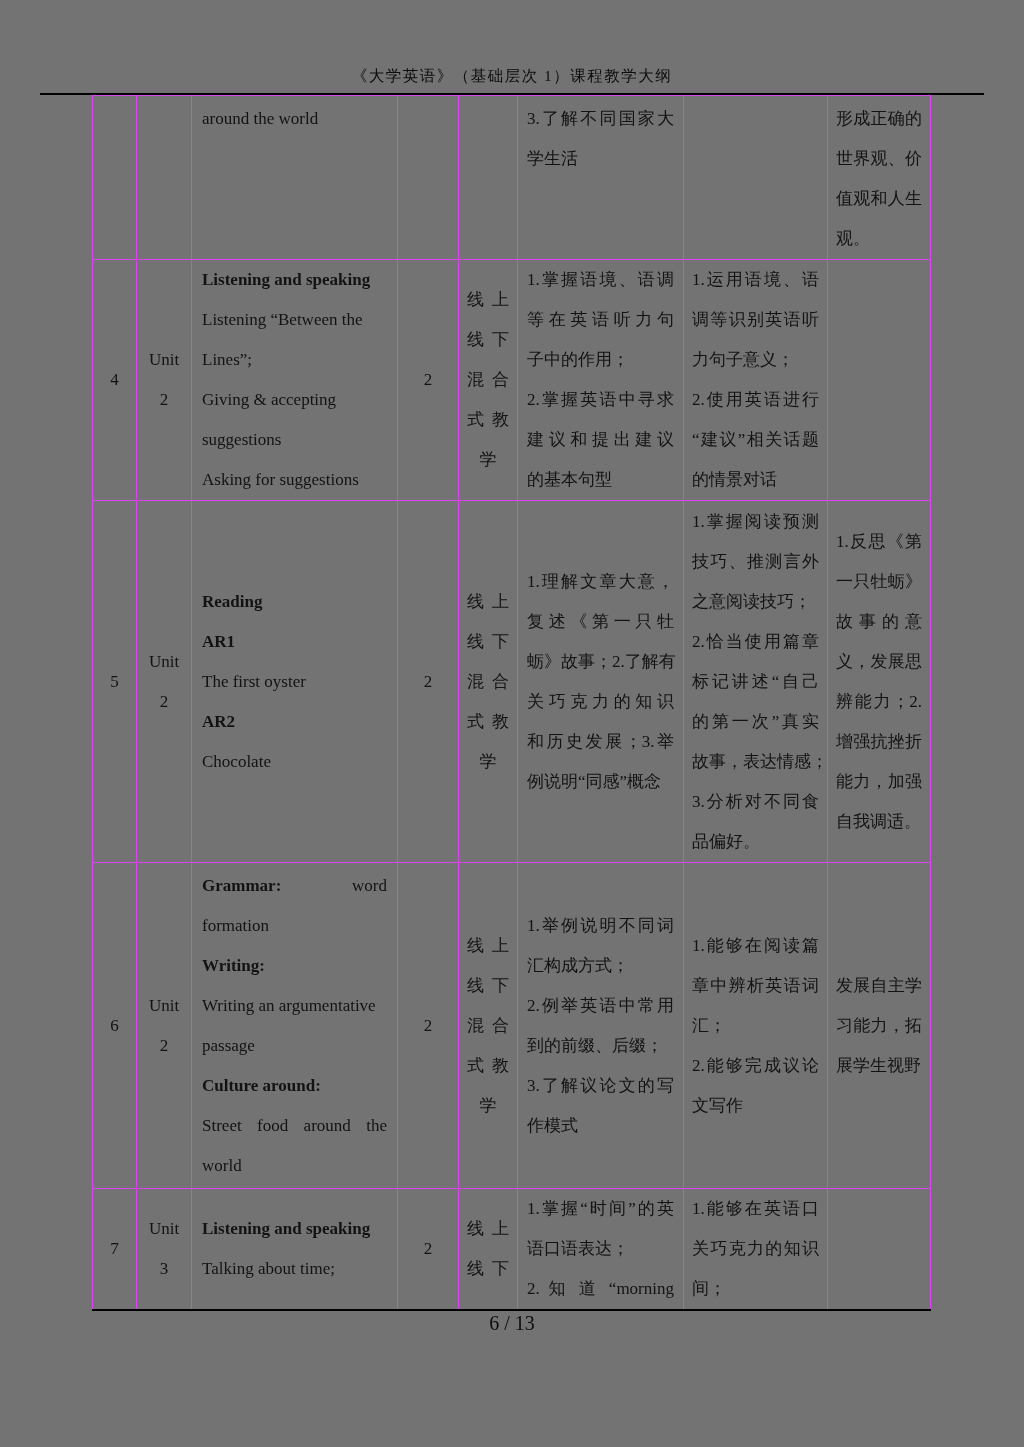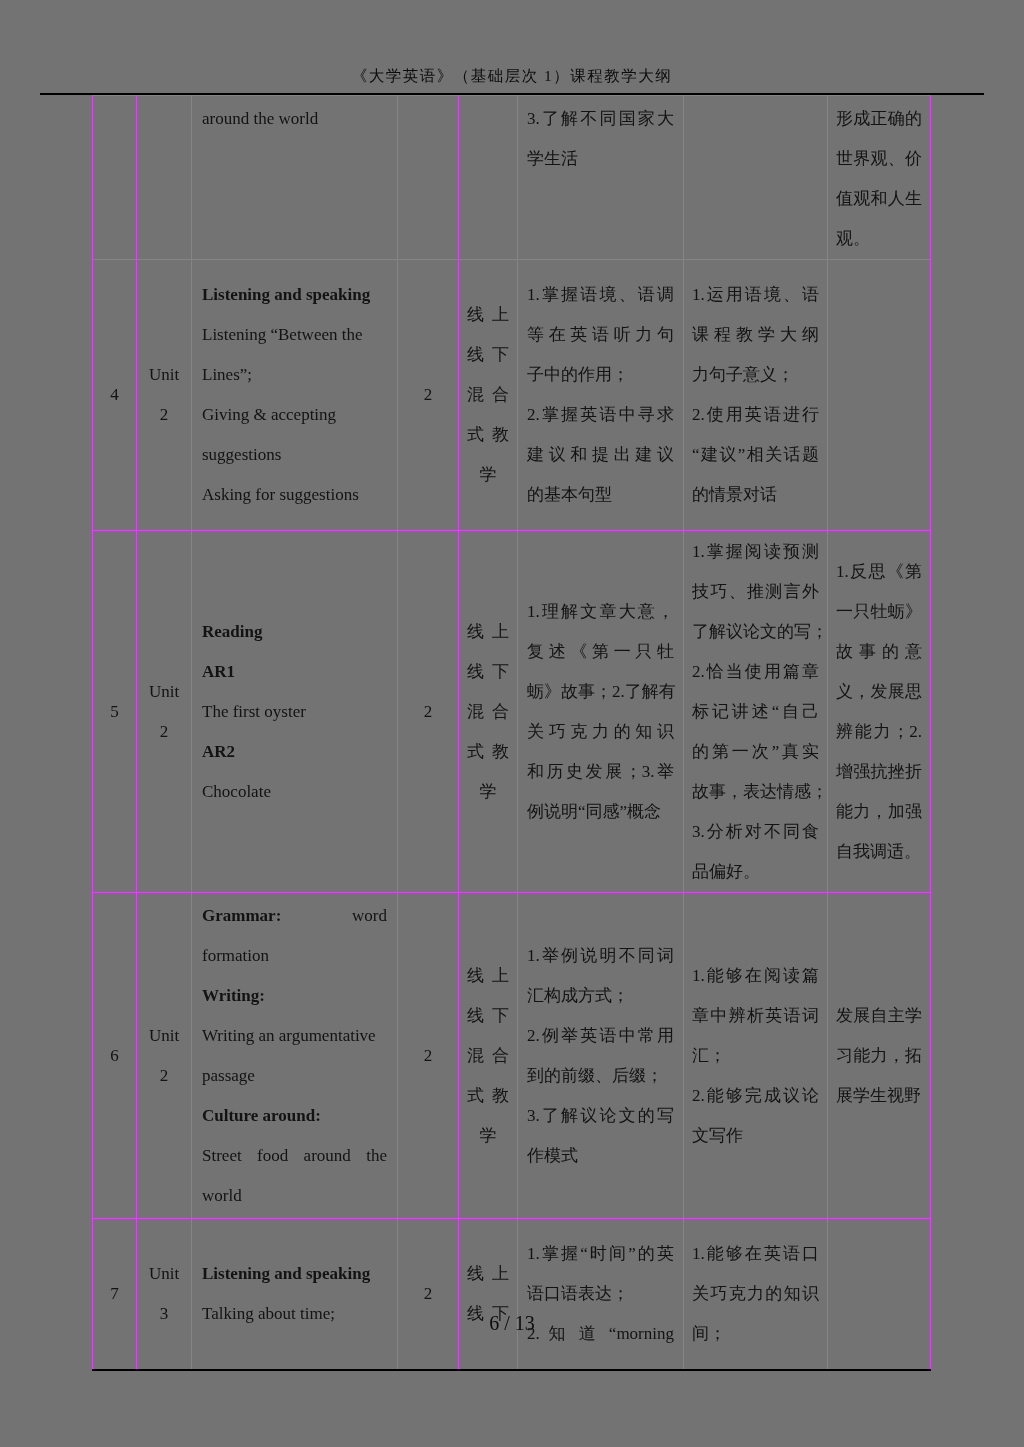--- a/index.html
+++ b/index.html
@@ -36,21 +36,21 @@
   .line.between{display:flex;justify-content:space-between;white-space:normal;}
   .line.between .b{font-weight:bold;}
 
   td.col-num,td.col-hours{text-align:center;padding:0 2px;}
   td.col-unit{padding:0 2px;}
   td.col-unit .line{text-align:center;}
   td.col-mode{padding:0 8px;}
   td.col-mode .line{text-align:center;}
   td.col-mode .line.j{text-align:justify;text-align-last:justify;}
   td.col-content{padding:0 10px;}
-  td.col-objectives{padding:15px 9px;}
+  td.col-objectives{padding:0 9px;}
   td.col-abilities{padding:0 8px;}
   td.col-notes{padding:0 8px;margin-top:27px;}
 
   .page-footer{
     position:absolute;top:1312px;left:0;width:100%;
     text-align:center;font-size:20px;color:#0d0d0d;
   }
 </style>
 </head>
 <body>
@@ -122,21 +122,21 @@
           <td class="col-objectives">
             <div class="line j">1.掌握语境、语调</div>
             <div class="line j">等在英语听力句</div>
             <div class="line">子中的作用；</div>
             <div class="line j">2.掌握英语中寻求</div>
             <div class="line j">建议和提出建议</div>
             <div class="line">的基本句型</div>
           </td>
           <td class="col-abilities">
             <div class="line j">1.运用语境、语</div>
-            <div class="line j">课程教学大纲</div>
+            <div class="line j">调等识别英语听</div>
             <div class="line">力句子意义；</div>
             <div class="line j">2.使用英语进行</div>
             <div class="line j">“建议”相关话题</div>
             <div class="line">的情景对话</div>
           </td>
           <td class="col-notes"></td>
         </tr>
         <tr style="height: 362px;">
           <td class="col-num">
             <div class="line">5</div>
@@ -166,21 +166,21 @@
             <div class="line j">1.理解文章大意，</div>
             <div class="line j">复述《第一只牡</div>
             <div class="line">蛎》故事；2.了解有</div>
             <div class="line j">关巧克力的知识</div>
             <div class="line j">和历史发展；3.举</div>
             <div class="line">例说明“同感”概念</div>
           </td>
           <td class="col-abilities">
             <div class="line j">1.掌握阅读预测</div>
             <div class="line j">技巧、推测言外</div>
-            <div class="line">了解议论文的写；</div>
+            <div class="line">之意阅读技巧；</div>
             <div class="line j">2.恰当使用篇章</div>
             <div class="line j">标记讲述“自己</div>
             <div class="line j">的第一次”真实</div>
             <div class="line">故事，表达情感；</div>
             <div class="line j">3.分析对不同食</div>
             <div class="line">品偏好。</div>
           </td>
           <td class="col-notes">
             <div class="line j">1.反思《第</div>
             <div class="line j">一只牡蛎》</div>

